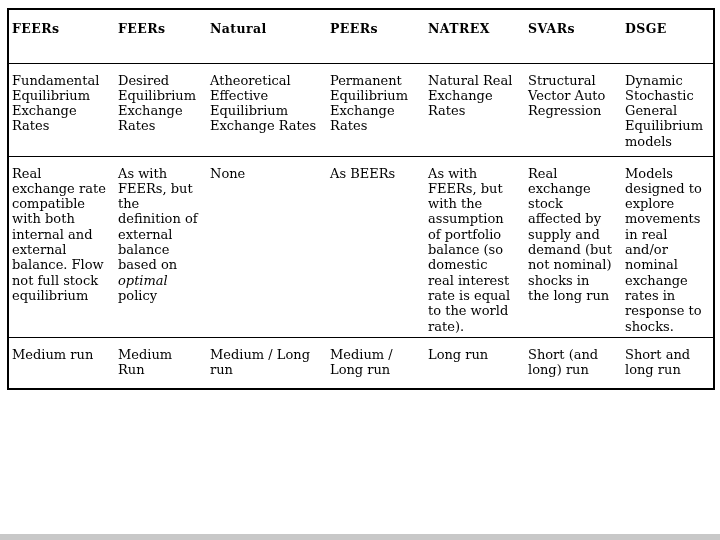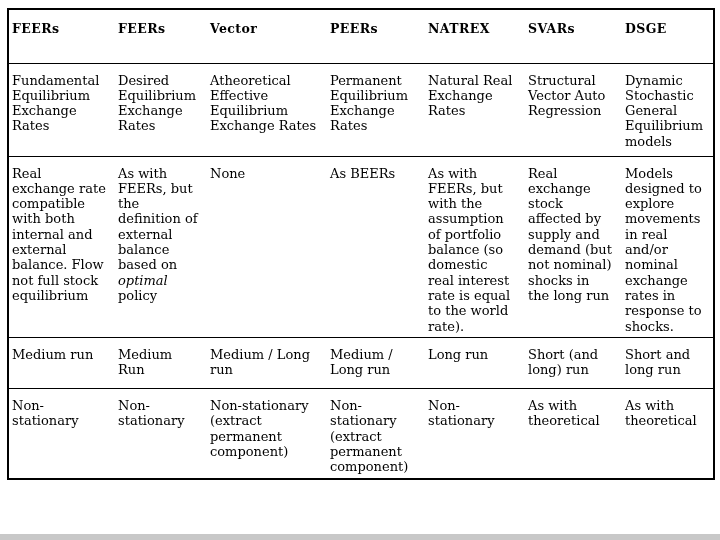--- a/index.html
+++ b/index.html
@@ -67,21 +67,21 @@
       <col style="width:120px">
       <col style="width:98px">
       <col style="width:100px">
       <col style="width:97px">
       <col style="width:92px">
     </colgroup>
     <thead>
       <tr class="rh">
         <th>FEERs</th>
         <th>FEERs</th>
-        <th>Vector</th>
+        <th>Natural</th>
         <th>PEERs</th>
         <th>NATREX</th>
         <th>SVARs</th>
         <th>DSGE</th>
       </tr>
     </thead>
     <tbody>
       <tr class="r0">
         <td>Fundamental Equilibrium Exchange Rates</td>
         <td>Desired Equilibrium Exchange Rates</td>
@@ -102,27 +102,18 @@
       </tr>
       <tr class="r2">
         <td>Medium run</td>
         <td>Medium Run</td>
         <td>Medium / Long run</td>
         <td>Medium / Long run</td>
         <td>Long run</td>
         <td>Short (and long) run</td>
         <td>Short and long run</td>
       </tr>
-      <tr class="r3">
-        <td>Non-stationary</td>
-        <td>Non-stationary</td>
-        <td>Non-stationary (extract permanent component)</td>
-        <td>Non-stationary (extract permanent component)</td>
-        <td>Non-stationary</td>
-        <td>As with theoretical</td>
-        <td>As with theoretical</td>
-      </tr>
     </tbody>
   </table>
 
   <div class="slide-edge"></div>
 
 </div>
 
 </body></html>

